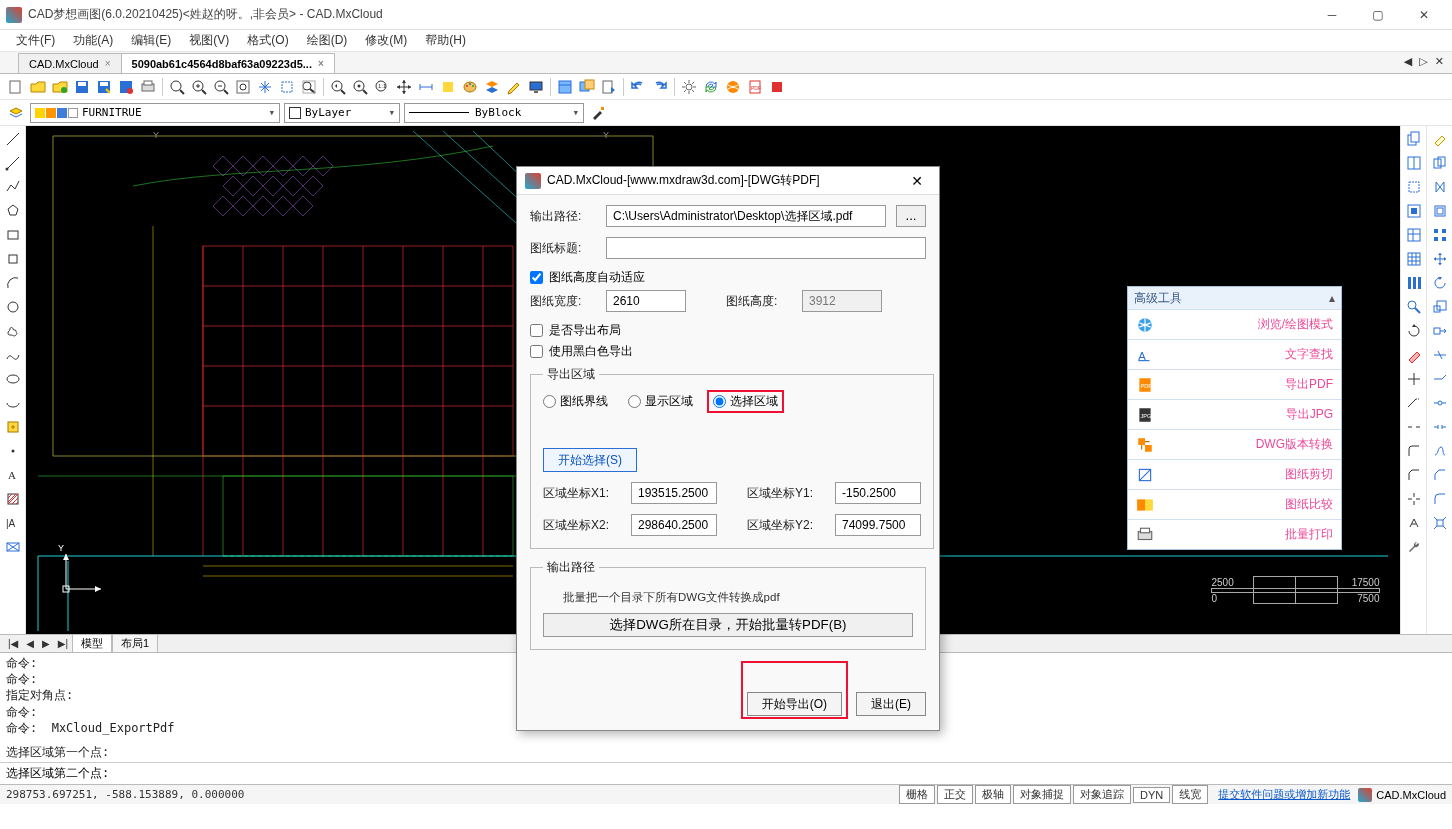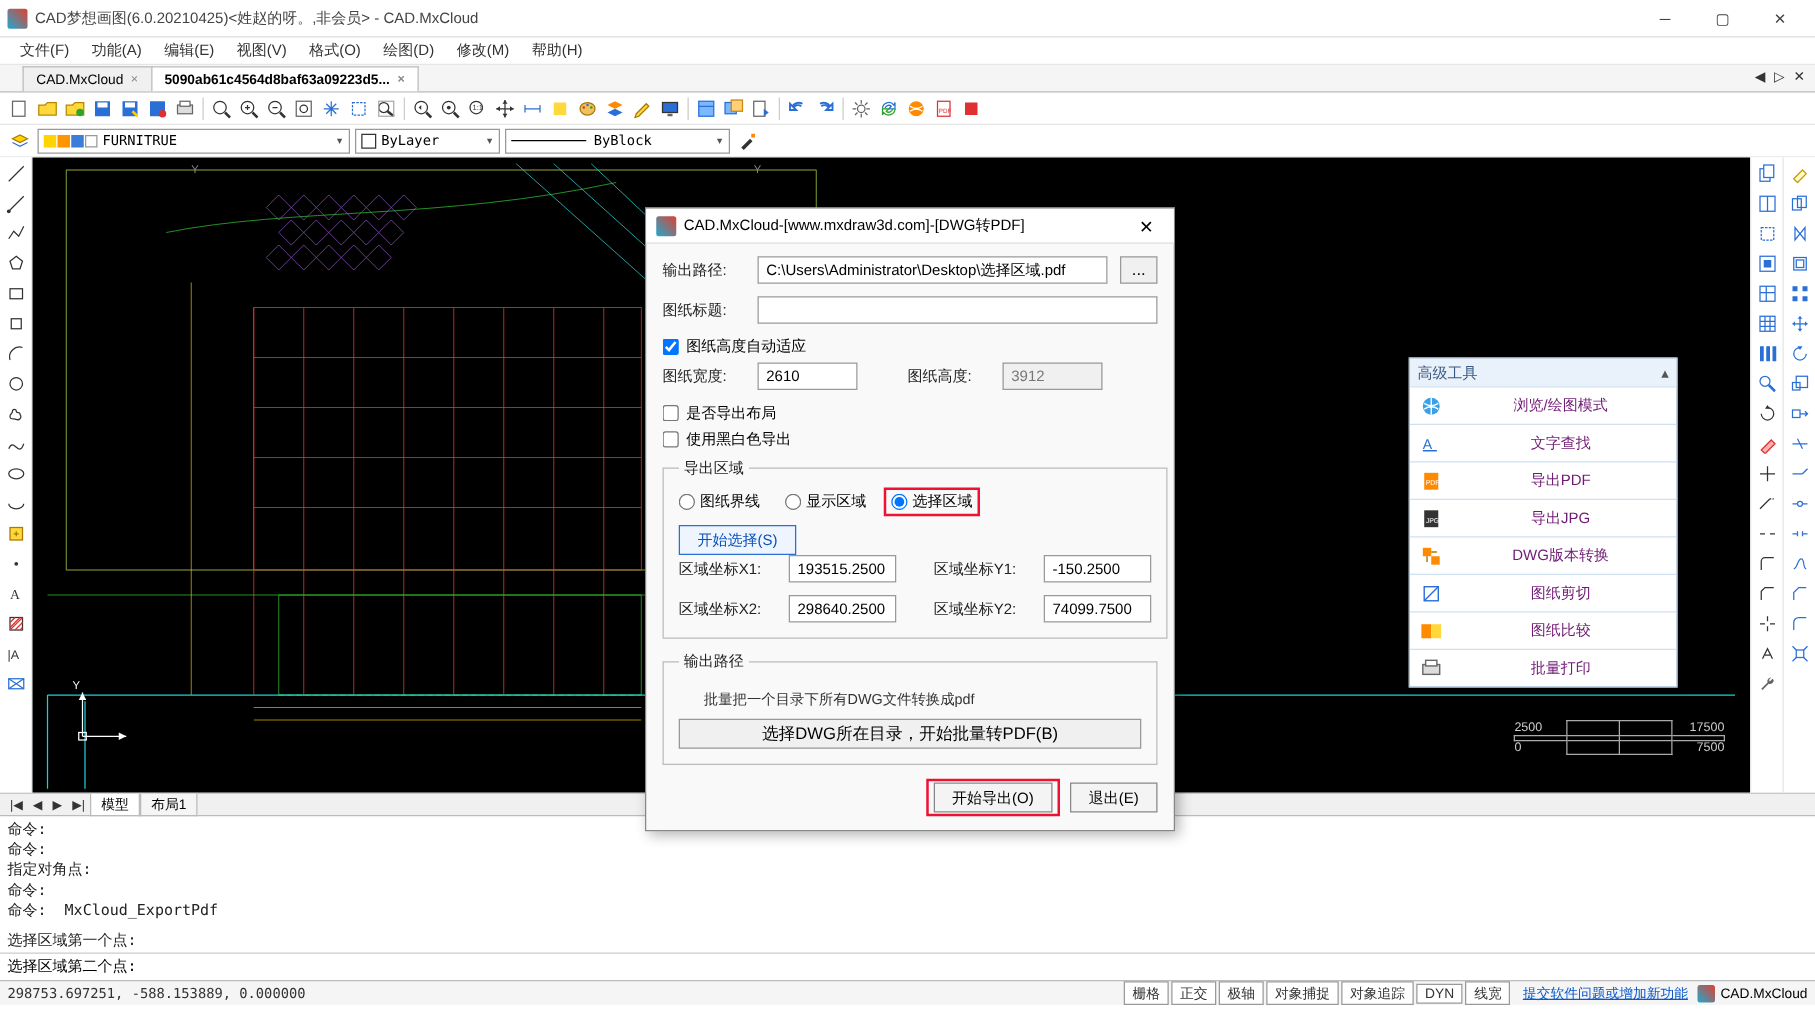--- a/index.html
+++ b/index.html
@@ -78,41 +78,41 @@
 .link { color: #0a58ca; margin-left: 10px; text-decoration: underline; }
 .brand { margin-left: 8px; display: flex; align-items: center; gap: 4px; }
 .brand .logo2 { width: 14px; height: 14px; background: linear-gradient(45deg,#1fa9d0,#e04030); border-radius: 2px; }
 
 
 .toolpanel { position: absolute; right: 58px; top: 160px; width: 215px; background: #fff; border: 1px solid #a9c2dc; box-shadow: 2px 2px 6px rgba(0,0,0,.2); }
 .toolpanel .tp-head { height: 22px; background: #e9f1fa; display:flex; align-items:center; padding:0 6px; color:#3a5a86; font-size:12px; }
 .tp-arrow { margin-left:auto; color:#555; }
 .tp-item { height: 30px; display:flex; align-items:center; border-top:1px solid #cfe0f1; padding:0 8px; gap:10px; }
 .tp-item .ico { width:18px; height:18px; display:flex; align-items:center; justify-content:center; }
-.tp-item .lbl { flex:1; text-align:center; color:#701a75; }
+.tp-item .lbl { flex:1; text-align:right; color:#ec4899; }
 
 
 .dialog { position: absolute; left: 516px; top: 166px; width: 424px; background: #f9f9f9; border: 1px solid #888; box-shadow: 3px 3px 10px rgba(0,0,0,.3); }
 .dlg-title { height: 28px; display:flex; align-items:center; padding:0 8px; background:#fff; border-bottom:1px solid #ddd; }
 .dlg-title .dicon { width:16px; height:16px; background: linear-gradient(45deg,#1fa9d0,#e04030); border-radius:2px; margin-right:6px; }
 .dlg-title .dclose { margin-left:auto; font-size:14px; padding:2px 8px; }
 .dlg-body { padding: 10px 13px 14px; }
 .dlg-row { display:flex; align-items:center; margin-bottom: 10px; gap:10px; }
 .dlg-lab { width: 66px; color:#222; }
 .dlg-input { flex:1; height:22px; border:1px solid #999; padding:0 6px; font-size:12px; background:#fff; }
 .dlg-input.small { width:80px; flex:0 0 80px; }
 .dlg-input[disabled] { background:#f0f0f0; color:#777; }
 .dlg-browse { width:30px; height:22px; border:1px solid #999; background:#f0f0f0; text-align:center; line-height:20px; }
 .dlg-check { display:flex; align-items:center; gap:6px; margin:4px 0; }
 fieldset { border:1px solid #bbb; padding:10px 12px 12px; margin-top:6px; }
 legend { padding:0 4px; color:#222; }
 .radios { display:flex; gap:20px; align-items:center; margin-bottom:10px; }
 .radio { display:flex; align-items:center; gap:4px; }
 .redbox { border:2px solid #e13; padding:1px 4px; margin:-3px -6px; }
-.btn { height:24px; padding:0 14px; border:1px solid #888; background:#f4f4f4; font-size:12px; }
+.btn { height:24px; padding:0 14px; border:1px solid #888; background:#f4f4f4; font-size:12px;margin-top:28px; }
 .btn.blue { border:1px solid #2a6fd6; color:#0a53b8; background:#eef5ff; }
 .dlg-buttons { display:flex; gap:14px; justify-content:flex-end; margin-top:14px; }
 .blockhint { font-size:11.5px; color:#333; padding:4px 0 8px 20px; }
 .batchbtn { width:100%; height:24px; border:1px solid #999; background:#f0f0f0; }
 
 
 svg { display:block; }
 .stroke-blue { stroke:#2a6fd6; }
 .stroke-dark { stroke:#333; }
 .fill-yellow { fill:#ffd83b; }
@@ -975,21 +975,21 @@
             <span>显示区域</span>
           </label>
         <span class="redbox">
             <label class="radio">
               <input type="radio" name="r" checked="" style=""> 
               <span>选择区域</span>
             </label>
           </span>
       </div>
       <button class="btn blue">开始选择(S)</button>
-      <div class="dlg-row" style="">
+      <div class="dlg-row" style="margin-top:10px">
         <span class="dlg-lab" style="width:78px">区域坐标X1:</span>
         <input class="dlg-input small" style="width: 86px; flex: 0 0 86px;" value="193515.2500">
         <span style="width:10px"></span>
         <span class="dlg-lab" style="width:78px">区域坐标Y1:</span>
         <input class="dlg-input small" style="width: 86px; flex: 0 0 86px;" value="-150.2500">
       </div>
       <div class="dlg-row" style="margin-bottom:0">
         <span class="dlg-lab" style="width:78px">区域坐标X2:</span>
         <input class="dlg-input small" style="width: 86px; flex: 0 0 86px;" value="298640.2500">
         <span style="width:10px"></span>

